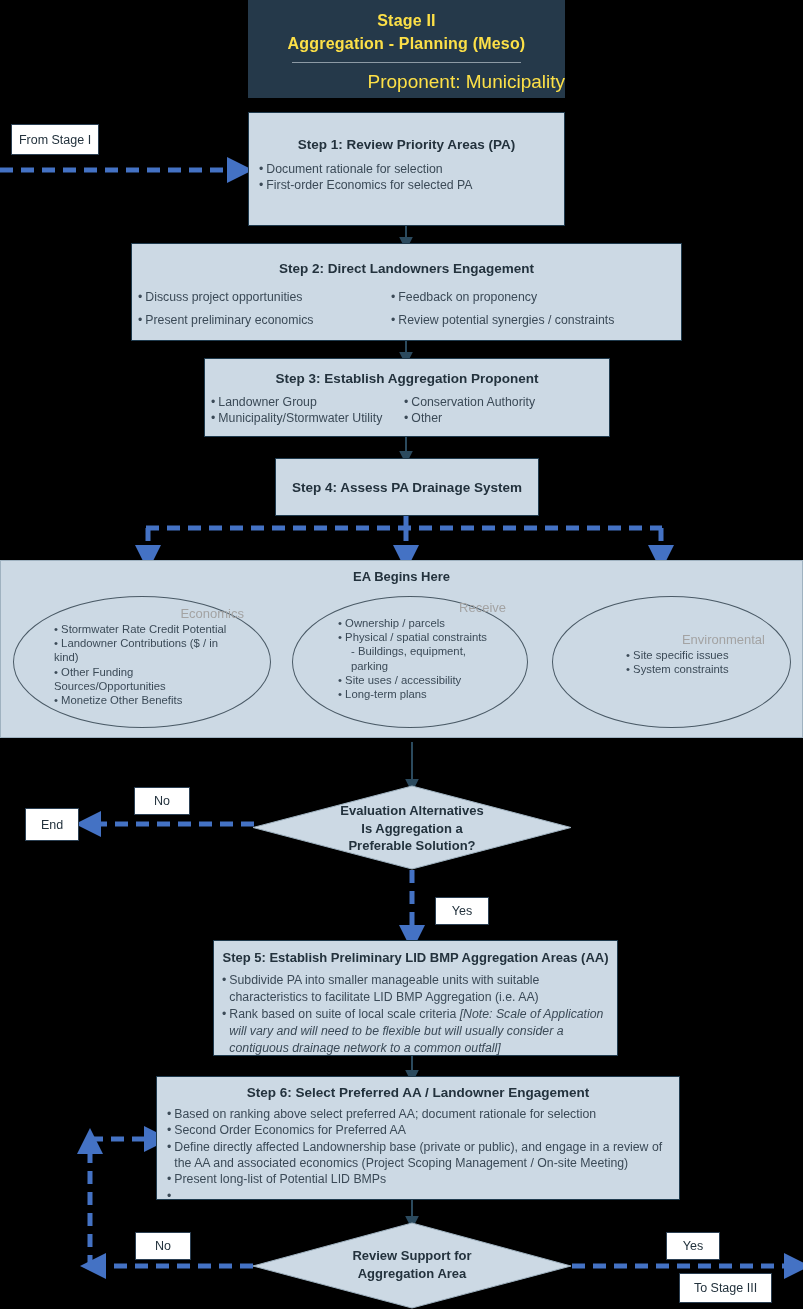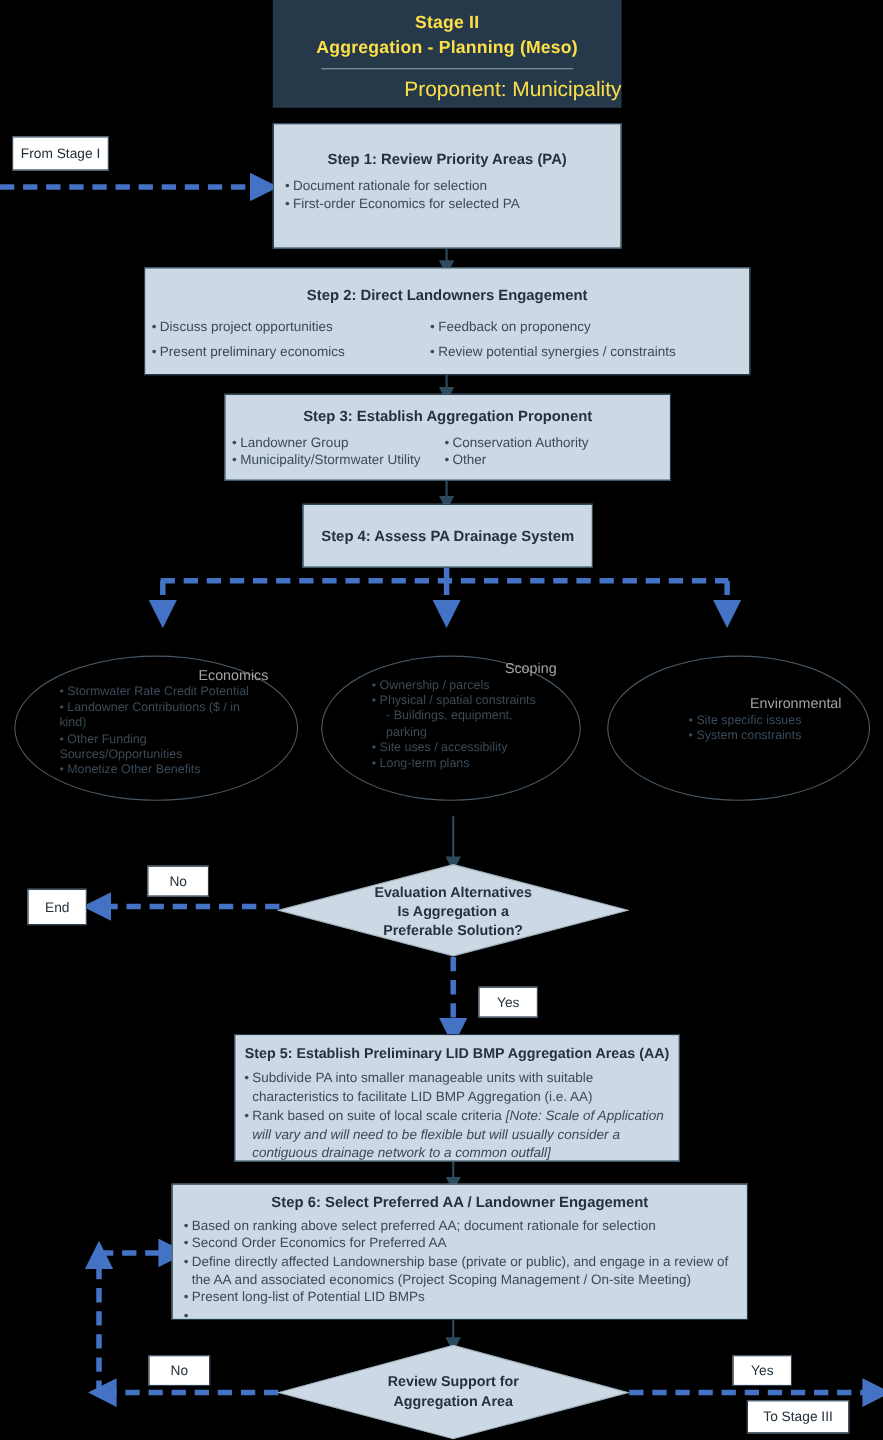--- a/index.html
+++ b/index.html
@@ -244,35 +244,38 @@
         <div><span class="b">•</span><span>Conservation Authority</span></div>
         <div><span class="b">•</span><span>Other</span></div>
       </div>
     </div>
   </div>
 
   <div class="box" style="left:275px; top:458px; width:264px; height:58px; display:flex; align-items:center; justify-content:center;">
     <div class="steptitle">Step 4:  Assess PA Drainage System</div>
   </div>
 
+  <div class="band" style="left:0px; top:560px; width:803px; height:178px;">
+    <div class="band-title" style="top:8px;">EA Begins Here</div>
+  </div>
 
   <div class="ellipse" style="left:13px; top:596px; width:258px; height:132px;"></div>
   <div class="ell-content" style="left:44px; top:606px; width:200px;">
     <div class="ell-title">Economics</div>
     <div class="ell-bul" style="padding-left:10px;">
       <div><span class="b">•</span> <span>Stormwater Rate Credit Potential</span></div>
       <div><span class="b">•</span> <span>Landowner Contributions ($ / in kind)</span></div>
       <div><span class="b">•</span> <span>Other Funding Sources/Opportunities</span></div>
       <div><span class="b">•</span> <span>Monetize Other Benefits</span></div>
     </div>
   </div>
 
   <div class="ellipse" style="left:292px; top:596px; width:236px; height:132px;"></div>
   <div class="ell-content" style="left:330px; top:600px; width:176px;">
-    <div class="ell-title">Scoping</div>
+    <div class="ell-title">Receive</div>
     <div class="ell-bul" style="padding-left:8px;">
       <div><span class="b">•</span> <span>Ownership / parcels</span></div>
       <div><span class="b">•</span> <span>Physical / spatial constraints</span></div>
       <div class="sub"><span>-  Buildings, equipment, parking</span></div>
       <div><span class="b">•</span> <span>Site uses / accessibility</span></div>
       <div><span class="b">•</span> <span>Long-term plans</span></div>
     </div>
   </div>
 
   <div class="ellipse" style="left:552px; top:596px; width:239px; height:132px;"></div>

